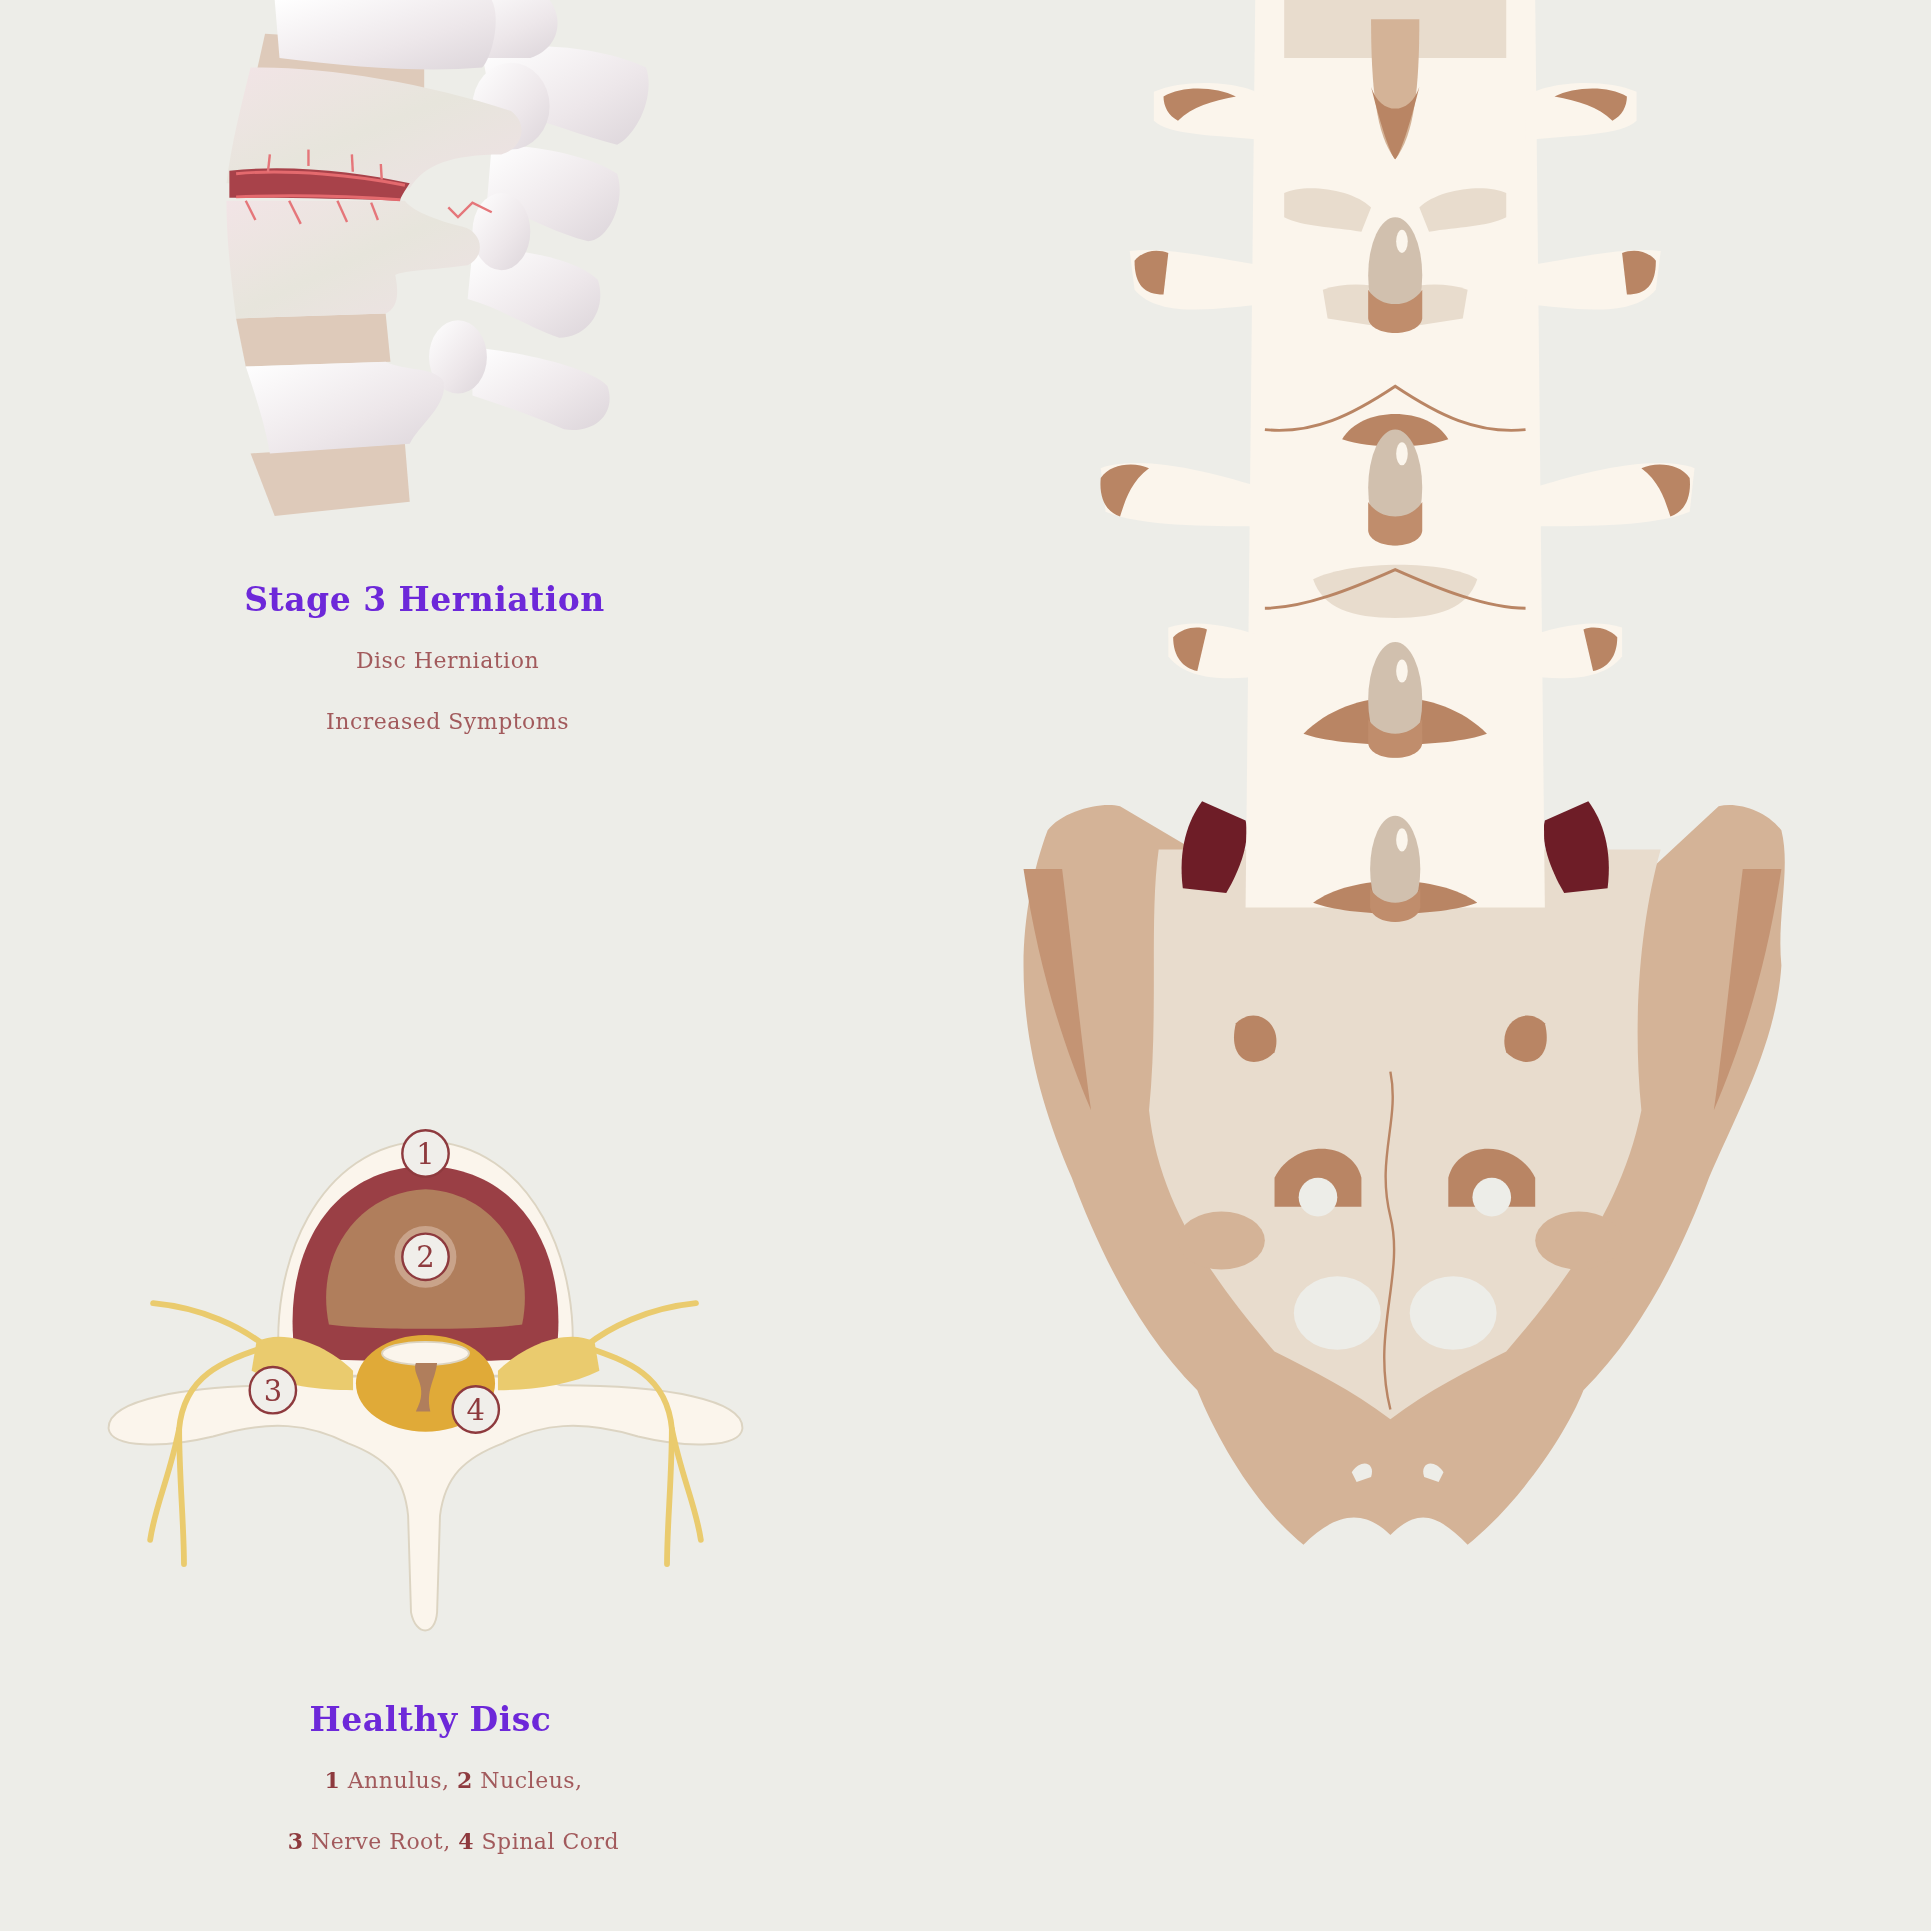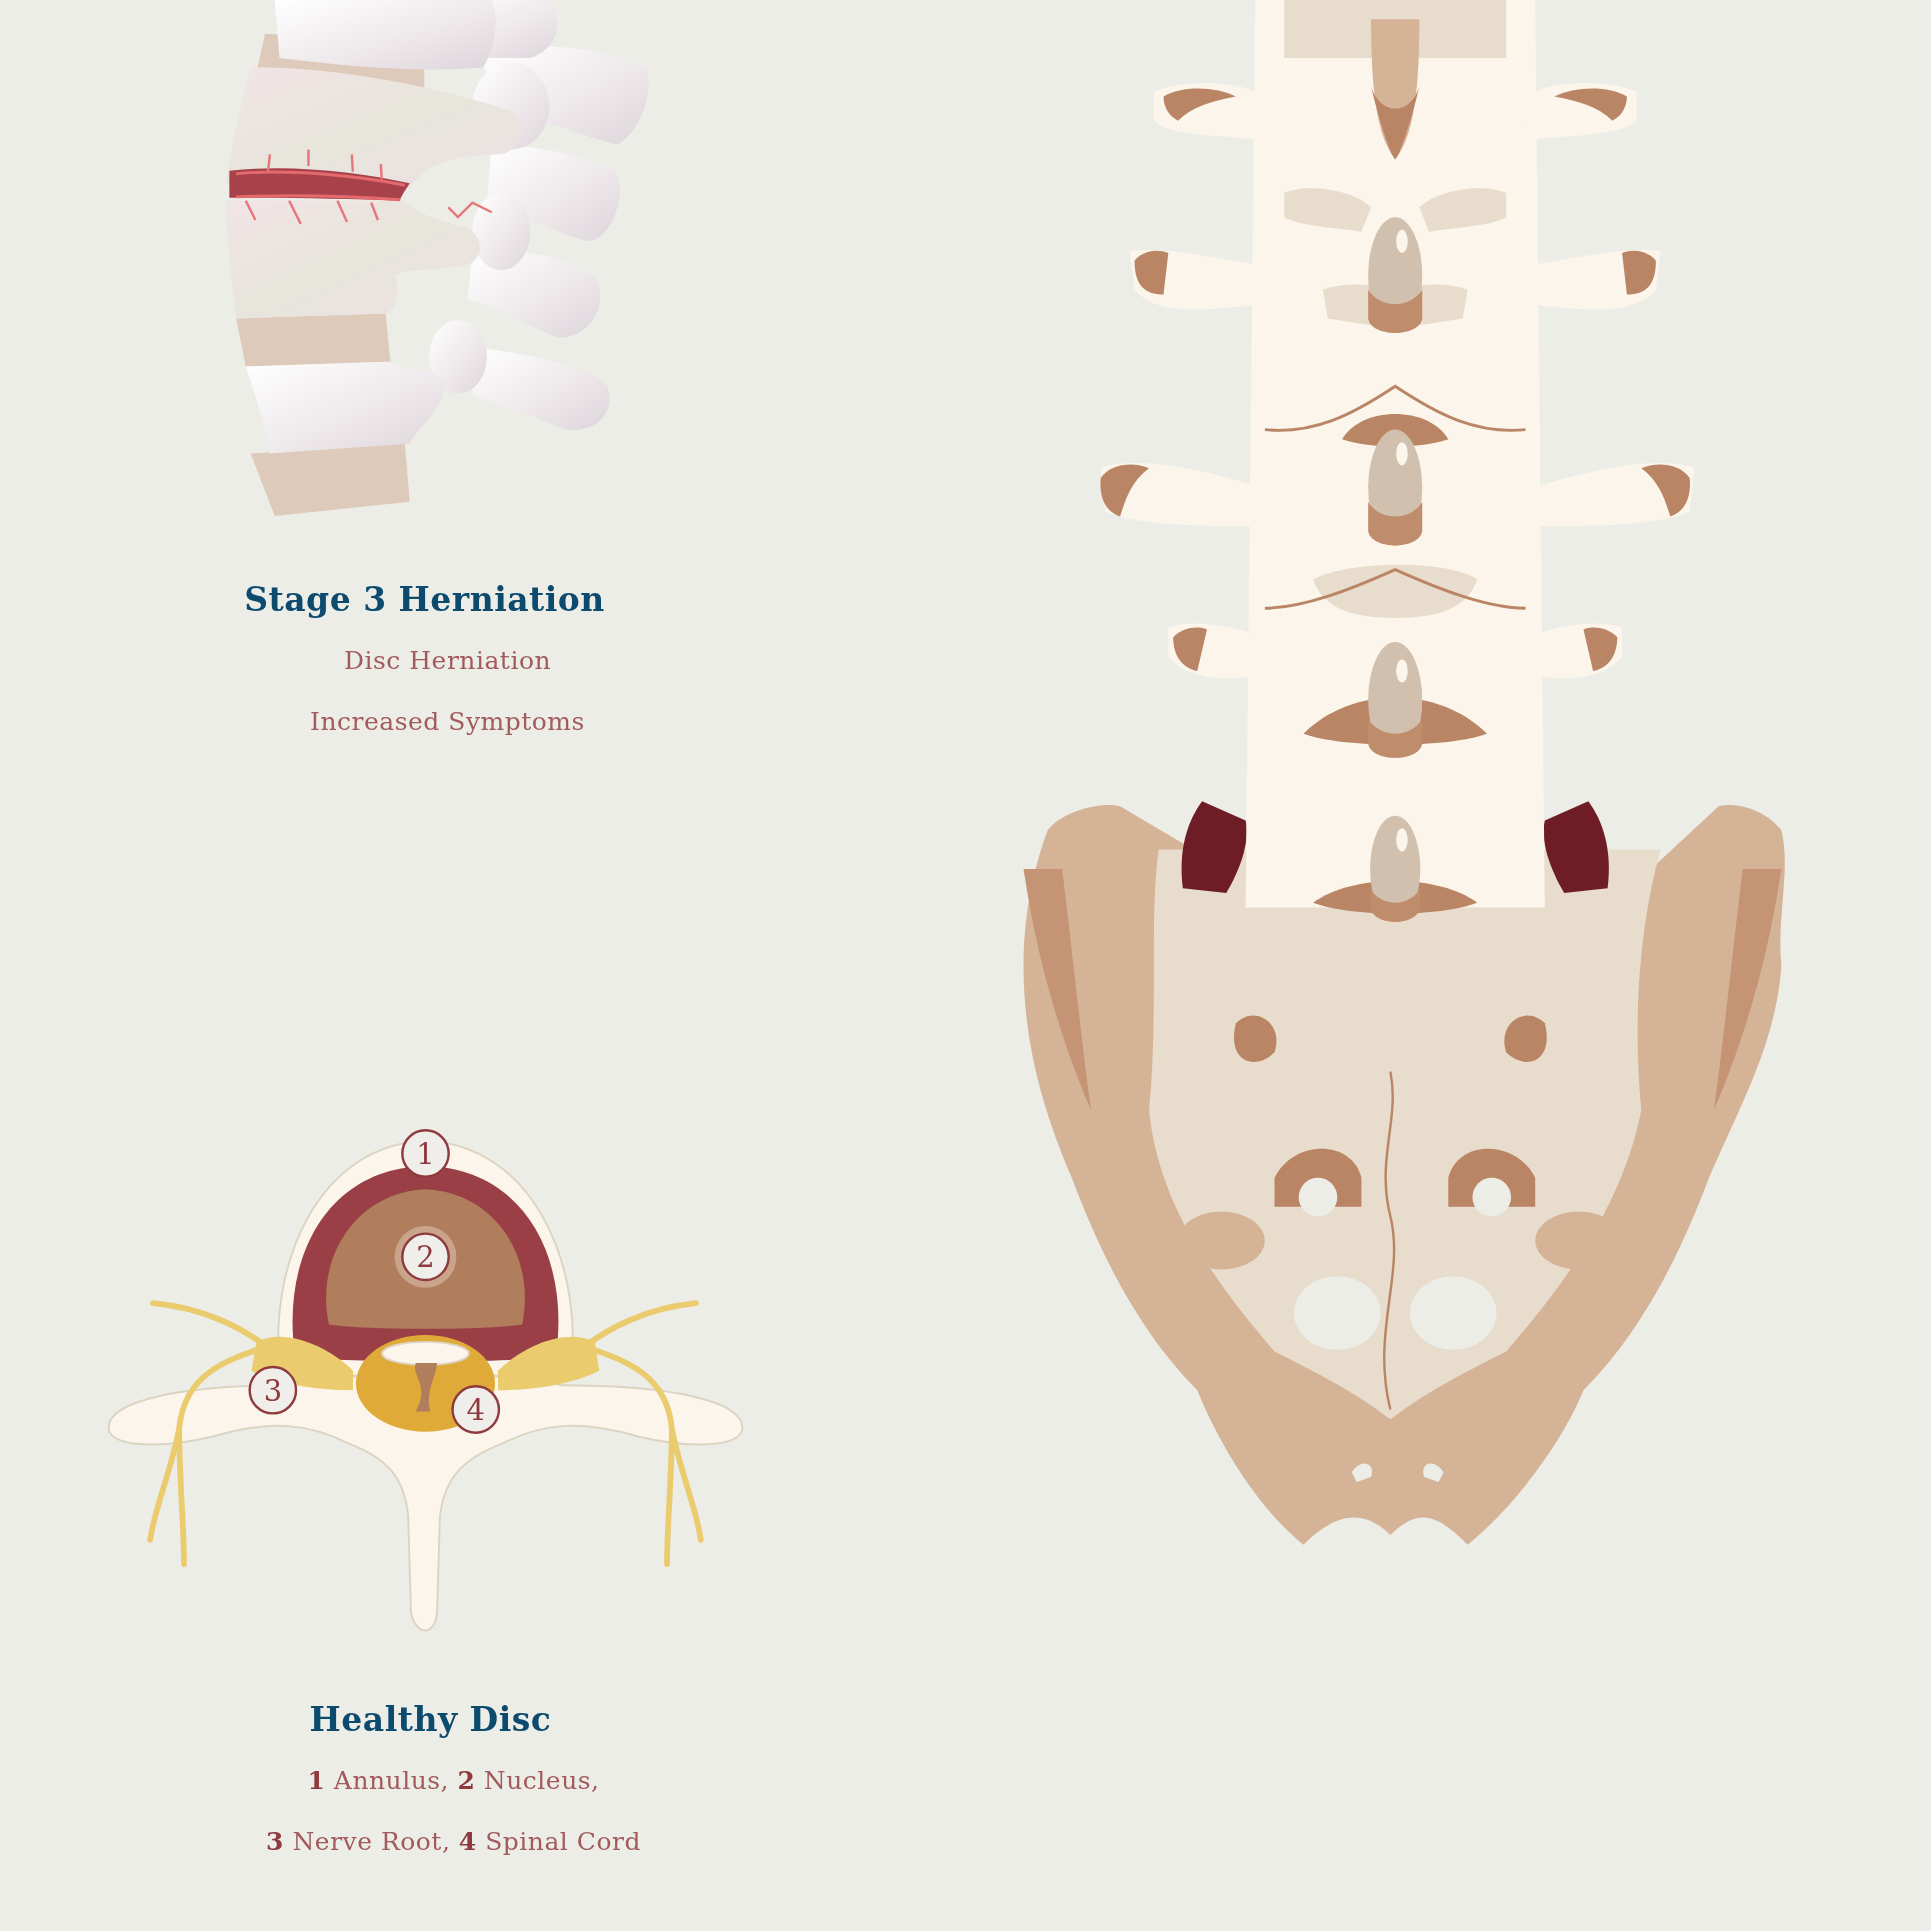--- a/index.html
+++ b/index.html
@@ -6,22 +6,22 @@
   body {
     width: 1931px; height: 1931px; overflow: hidden;
     background: #EDEDE8; position: relative;
     font-family: "DejaVu Serif", "Liberation Serif", serif;
   }
   .abs { position: absolute; }
   .caption {
     position: absolute; text-align: center; color: #9A4A4C;
     font-family: "DejaVu Serif", serif;
   }
-  .caption .title { font-weight: bold; font-size: 33px; color: #0c4a6e; line-height: 60px; letter-spacing: 0.5px; }
-  .caption .line { font-size: 25px; line-height: 61px; color: #A25A5C; letter-spacing: 0.5px; margin-left: 46px; }
+  .caption .title { font-weight: bold; font-size: 33px; color: #6d28d9; line-height: 60px; letter-spacing: 0.5px; }
+  .caption .line { font-size: 22px; line-height: 61px; color: #A25A5C; letter-spacing: 0.5px; margin-left: 46px; }
   .caption .num { font-weight: bold; color: #8E3A3E; }
   svg { display: block; }
 </style>
 </head>
 <body>
 
 <div class="abs" style="left:212px; top:0; width:463px; height:521px;">
   <svg width="463" height="521" viewBox="0 0 480 540">
     <defs>
       <linearGradient id="boneG" x1="0" y1="0" x2="1" y2="1">

